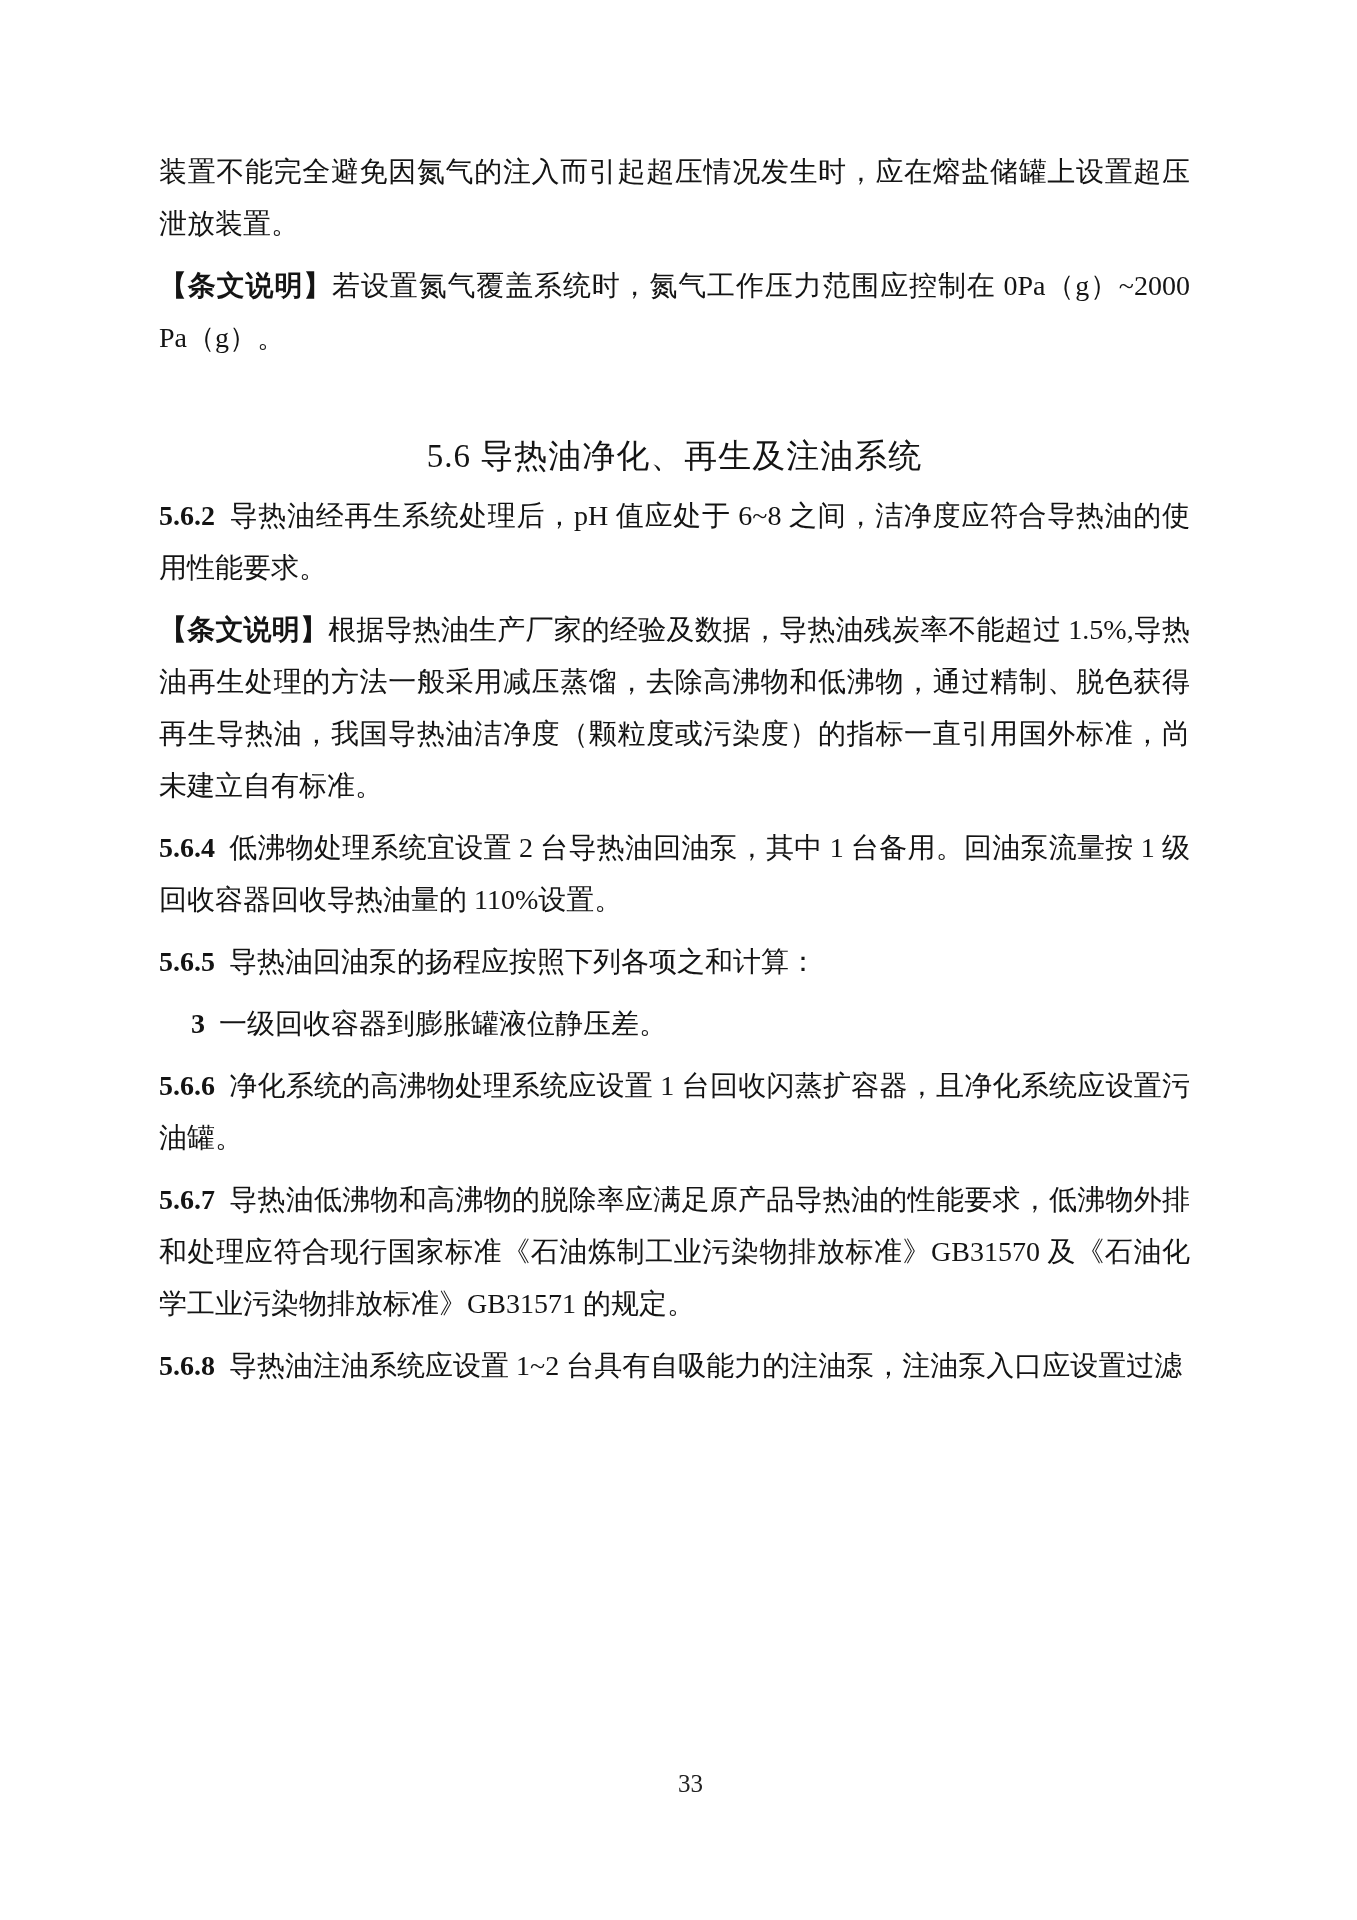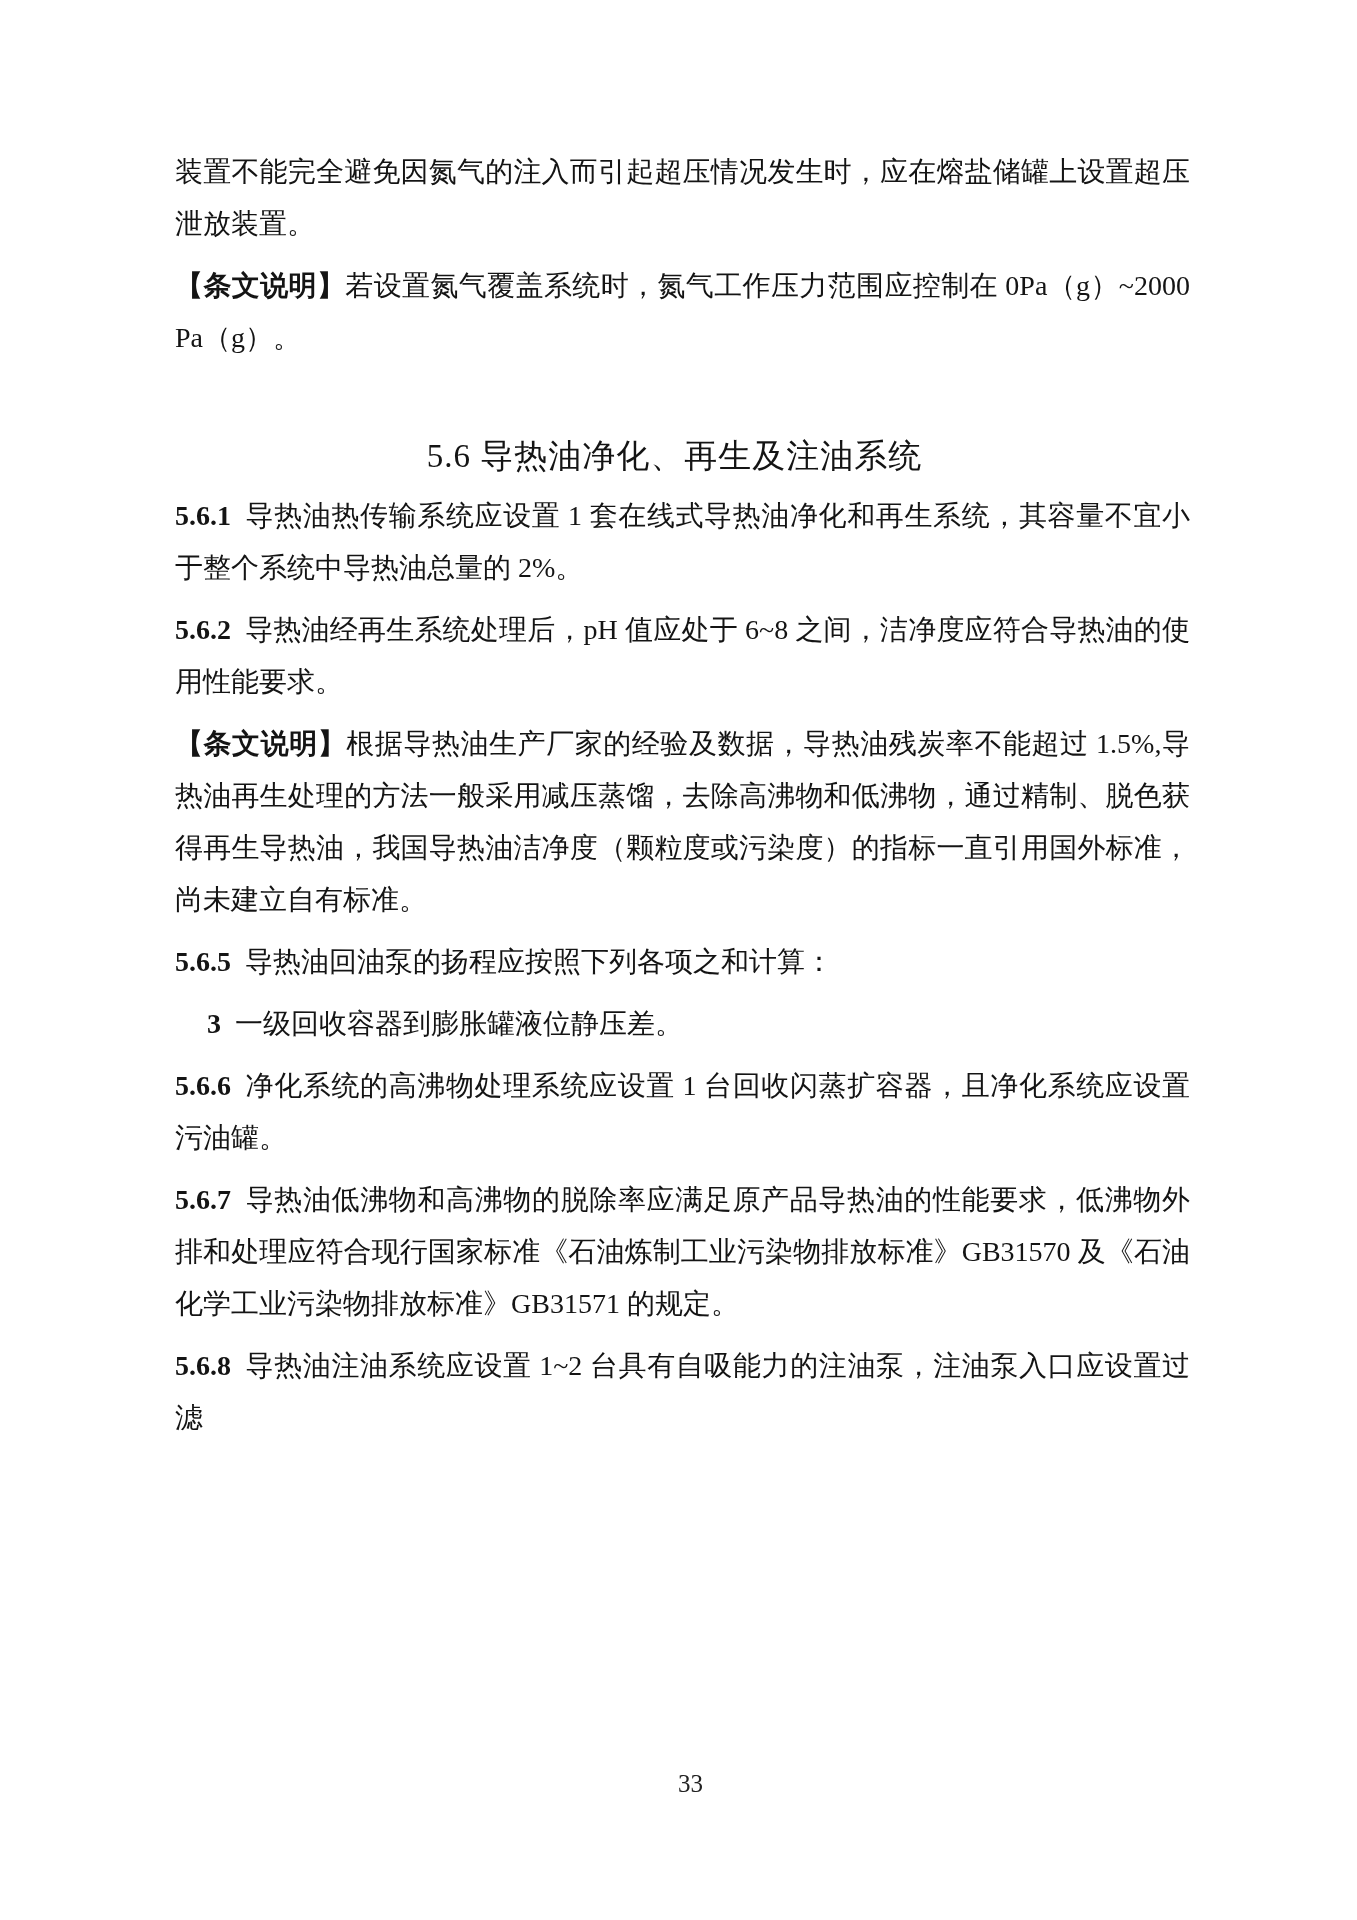--- a/index.html
+++ b/index.html
@@ -14,21 +14,21 @@
     box-sizing: border-box;
     background: #ffffff;
     padding: 146px 167px 0 159px;
     font-family: "Liberation Serif", "DejaVu Serif", serif;
     font-size: 28px;
     line-height: 52px;
     color: #141414;
     overflow: hidden;
   }
   p.block {
-    margin: 0 0 10px 16px;
+    margin: 0 0 10px 0;
     text-align: justify;
   }
   .num {
     font-weight: bold;
     margin-right: 14px;
   }
   .note-prefix {
     font-weight: bold;
   }
   h2.heading {
@@ -57,27 +57,27 @@
 <body>
 
 <div class="page">
 
   <p class="block"><span>装置不能完全避免因氮气的注入而引起超压情况发生时，应在熔盐储罐上设置超压泄放装置。</span></p>
 
   <p class="block note"><b class="note-prefix">【条文说明】</b><span>若设置氮气覆盖系统时，氮气工作压力范围应控制在 0Pa（g）~2000 Pa（g）。</span></p>
 
   <h2 class="heading">5.6 导热油净化、再生及注油系统</h2>
 
-  <p class="block"><b class="num">5.6.1</b><span>导热油热传输系统应设置 1 套在线式导热油净化和再生系统，其容量不宜小于整个系统中导热油总量的 2%。</span></p>
 
   <p class="block"><b class="num">5.6.2</b><span>导热油经再生系统处理后，pH 值应处于 6~8 之间，洁净度应符合导热油的使用性能要求。</span></p>
 
   <p class="block note"><b class="note-prefix">【条文说明】</b><span>根据导热油生产厂家的经验及数据，导热油残炭率不能超过 1.5%,导热油再生处理的方法一般采用减压蒸馏，去除高沸物和低沸物，通过精制、脱色获得再生导热油，我国导热油洁净度（颗粒度或污染度）的指标一直引用国外标准，尚未建立自有标准。</span></p>
 
 
+  <p class="block"><b class="num">5.6.4</b><span>低沸物处理系统宜设置 2 台导热油回油泵，其中 1 台备用。回油泵流量按 1 级回收容器回收导热油量的 110%设置。</span></p>
 
   <p class="block"><b class="num">5.6.5</b><span>导热油回油泵的扬程应按照下列各项之和计算：</span></p>
 
 
 
   <p class="block list-item"><b class="num">3</b><span>一级回收容器到膨胀罐液位静压差。</span></p>
 
   <p class="block"><b class="num">5.6.6</b><span>净化系统的高沸物处理系统应设置 1 台回收闪蒸扩容器，且净化系统应设置污油罐。</span></p>
 
   <p class="block"><b class="num">5.6.7</b><span>导热油低沸物和高沸物的脱除率应满足原产品导热油的性能要求，低沸物外排和处理应符合现行国家标准《石油炼制工业污染物排放标准》GB31570 及《石油化学工业污染物排放标准》GB31571 的规定。</span></p>

